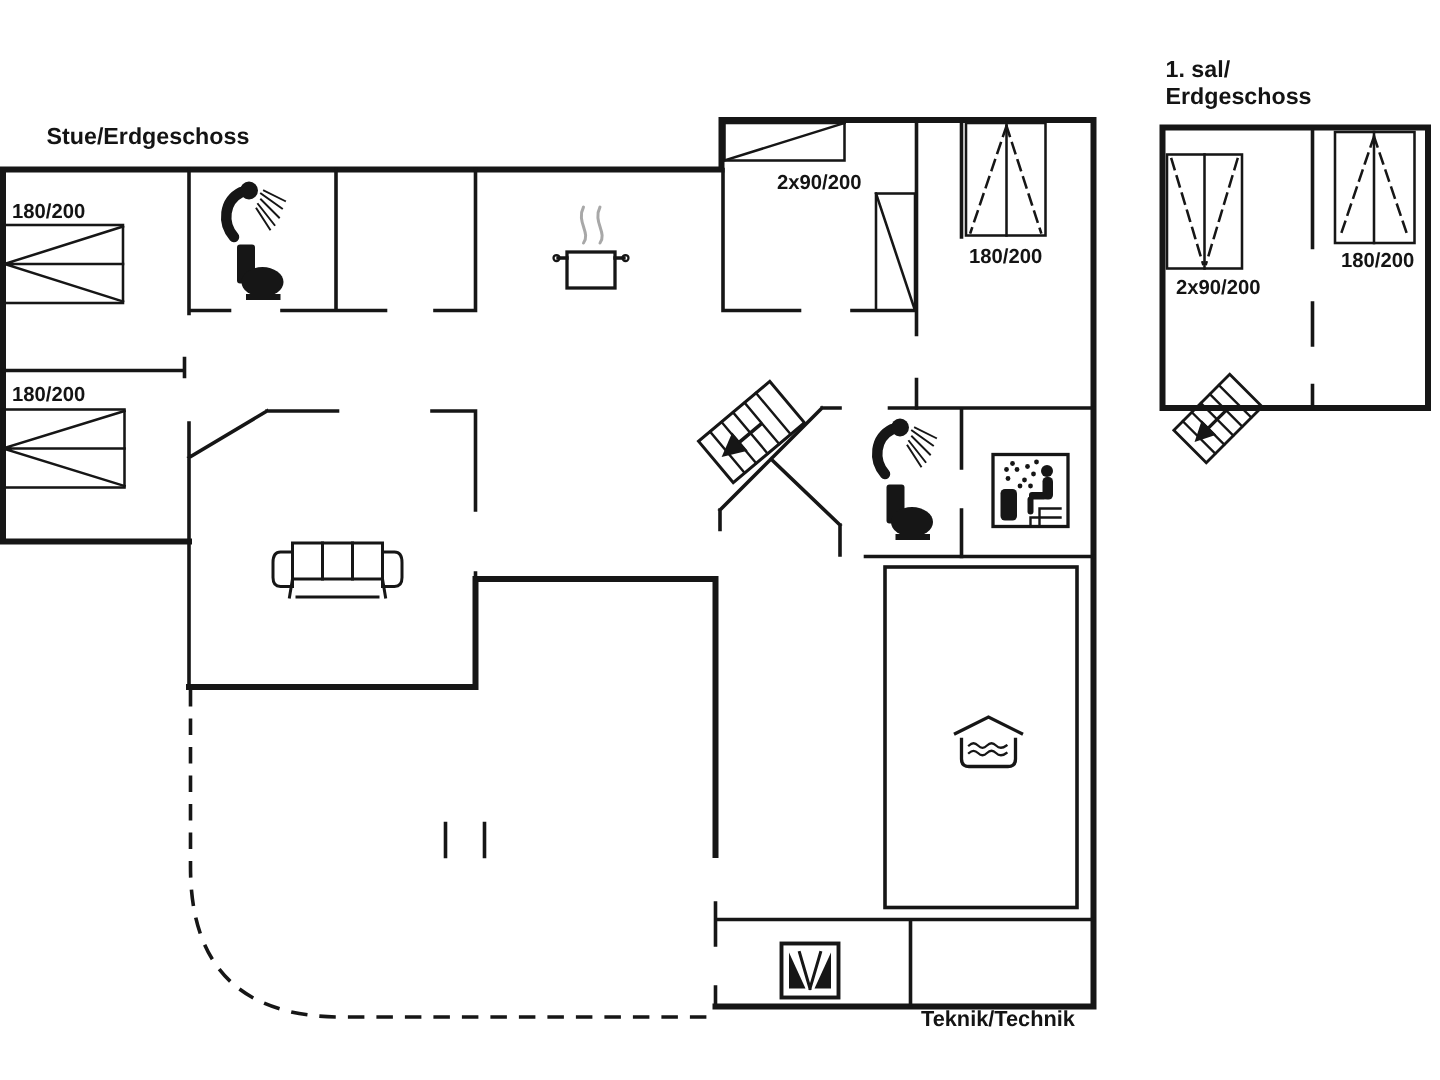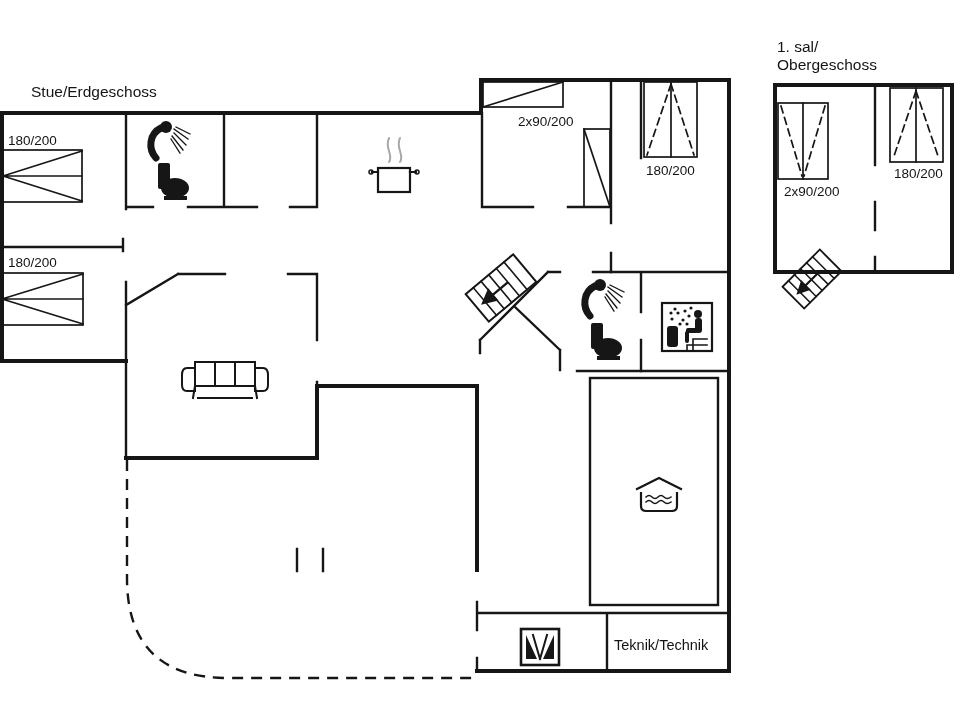--- a/index.html
+++ b/index.html
@@ -1,22 +1,22 @@
 <!DOCTYPE html>
 <html><head>
 <meta charset="utf-8">
 <style>
   html,body{margin:0;padding:0;background:#fff;}
   .stage{position:relative;width:960px;height:720px;background:#ffffff;overflow:hidden;
          font-family:"Liberation Sans", sans-serif;color:#111;}
   .stage svg{position:absolute;left:0;top:0;}
-  .lbl{position:absolute;white-space:nowrap;color:#141414;}
+  .lbl{position:absolute;white-space:nowrap;color:#141414;font-weight:bold;}
   .bedlbl{font-size:13.5px;letter-spacing:0px;}
   .title{font-size:15.5px;}
-  .roomlbl{font-size:14.5px;}
+  .roomlbl{font-size:14.5px;margin-top:35px;}
 </style>
 </head>
 <body>
 
 <div class="stage">
 
 <svg width="960" height="720" viewBox="0 0 960 720">
   <g fill="none" stroke="#161616" stroke-linecap="square">
 
     <g stroke-width="4">
@@ -181,21 +181,21 @@
       <path stroke-width="1.8" d="M-21,-18 V18 M-11,-18 V18 M-1,-18 V18 M9,-18 V18 M19,-18 V18"></path>
       <path d="M-26,0 L-10,-8 L-10,8 Z" fill="#161616" stroke="none"></path>
       <path d="M-10,0 H8" stroke-width="2.6"></path>
     </g>
   </g>
 </svg>
 
 <div class="lbl title" style="left:3px;top:83px;margin-left:28px;">Stue/Erdgeschoss</div>
 
 <div class="lbl title" style="left:777px;top:38px;">1. sal/</div>
-<div class="lbl title" style="left:777px;top:56px;">Obergeschoss</div>
+<div class="lbl title" style="left:777px;top:56px;">Erdgeschoss</div>
 
 <div class="lbl bedlbl" style="left:8px;top:133px;">180/200</div>
 
 <div class="lbl bedlbl" style="left:8px;top:255px;">180/200</div>
 
 <div class="lbl bedlbl" style="left:518px;top:114px;">2x90/200</div>
 
 <div class="lbl bedlbl" style="left:646px;top:163px;">180/200</div>
 
 <div class="lbl bedlbl" style="left:784px;top:184px;">2x90/200</div>

